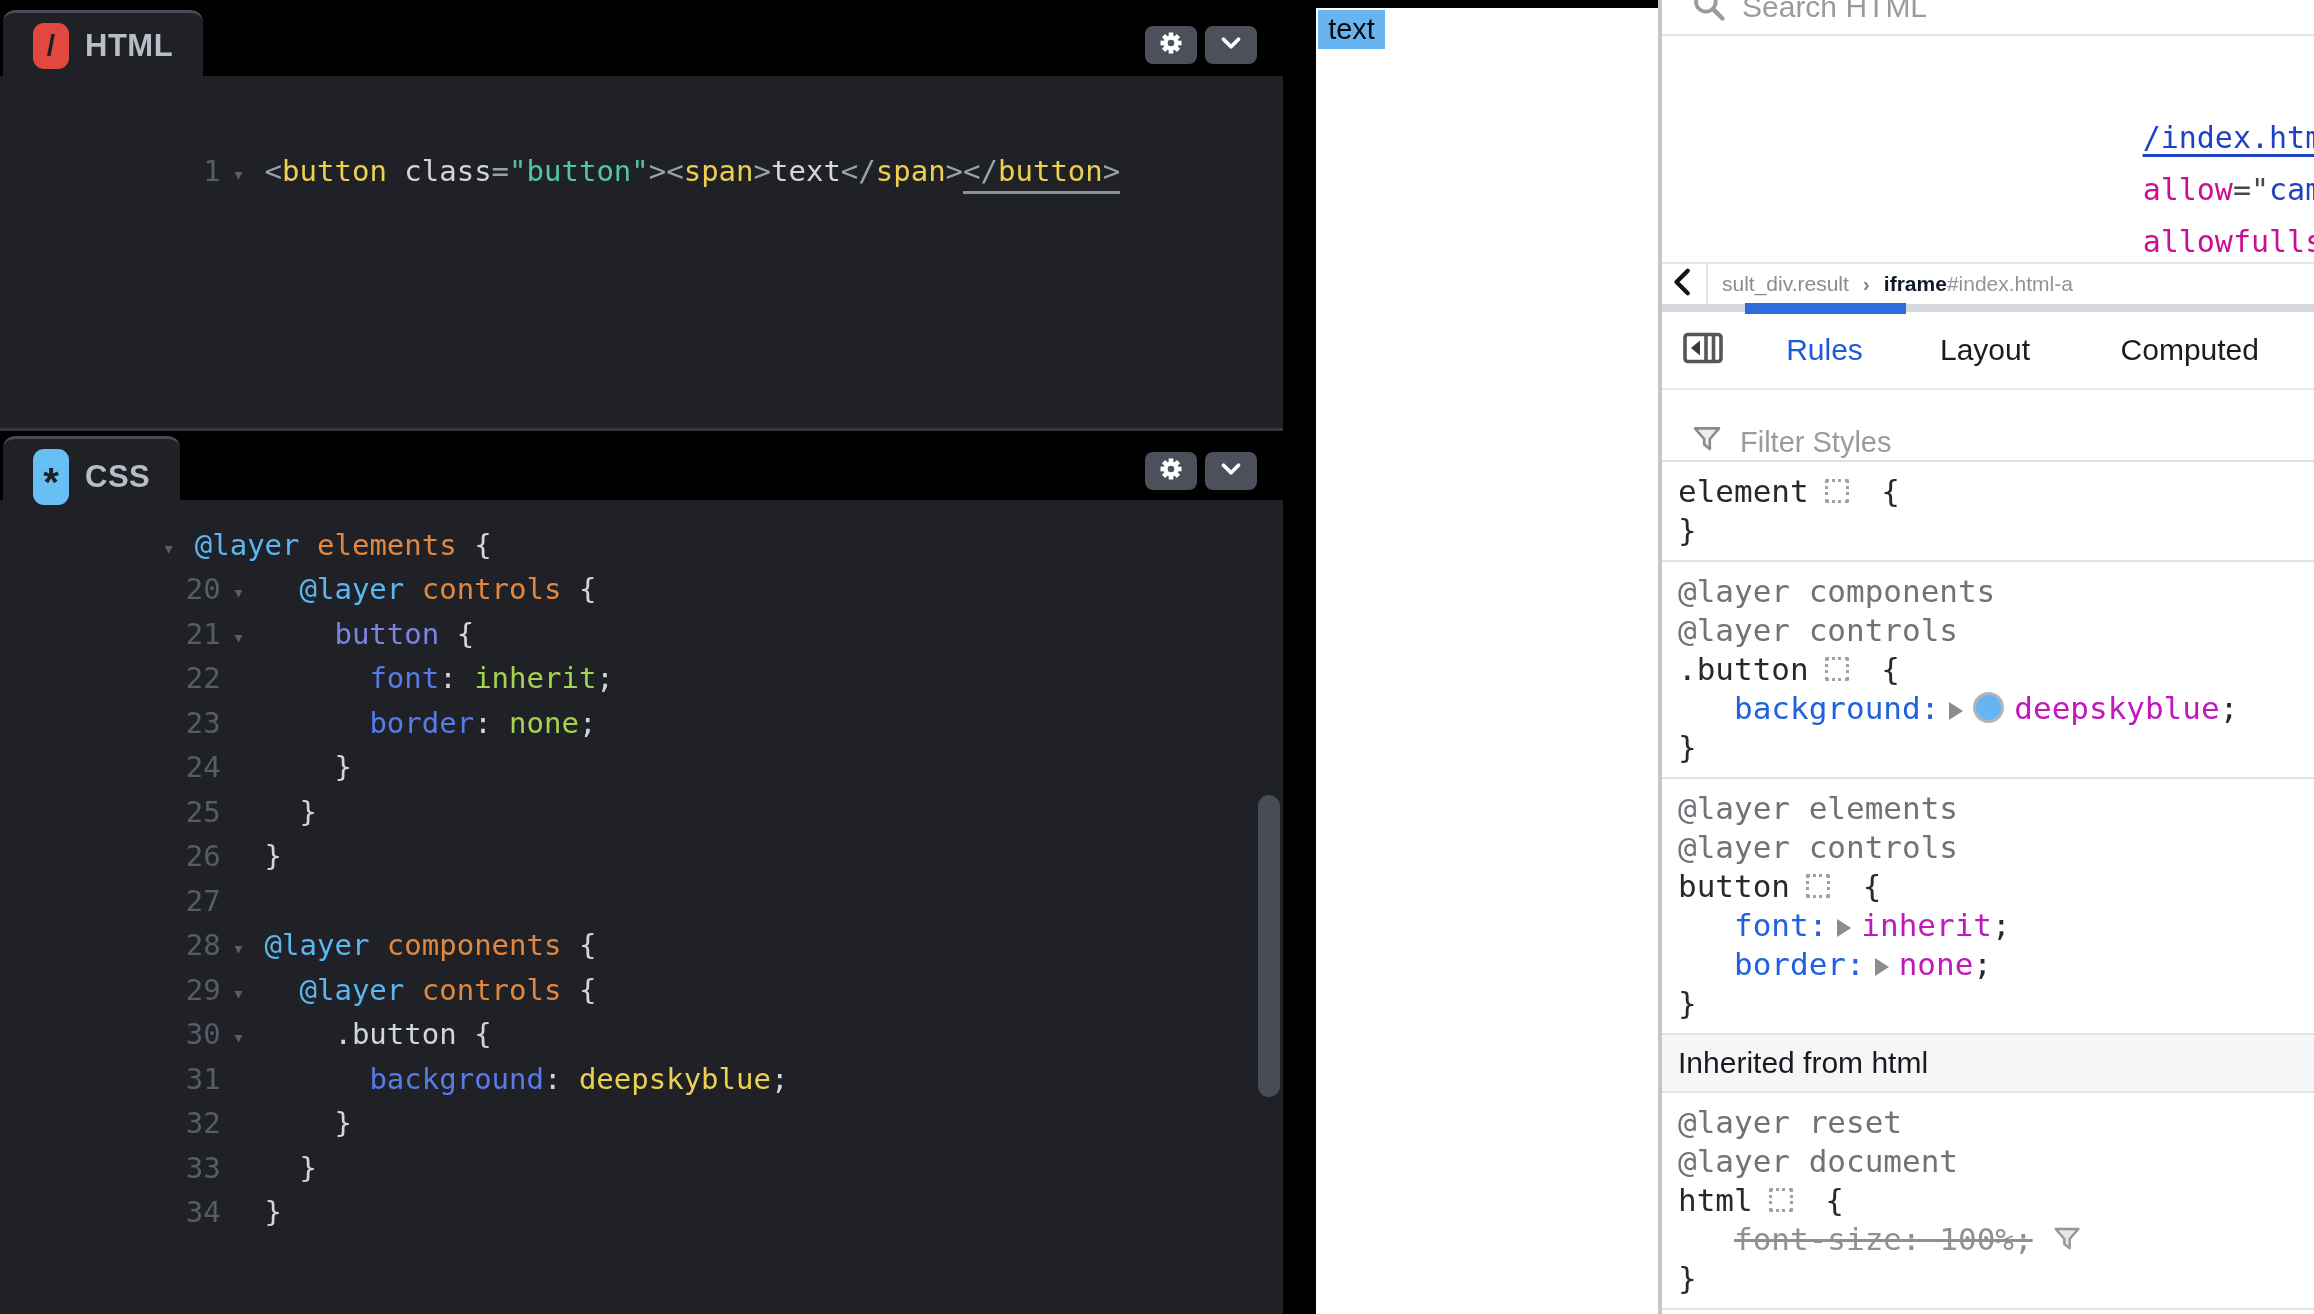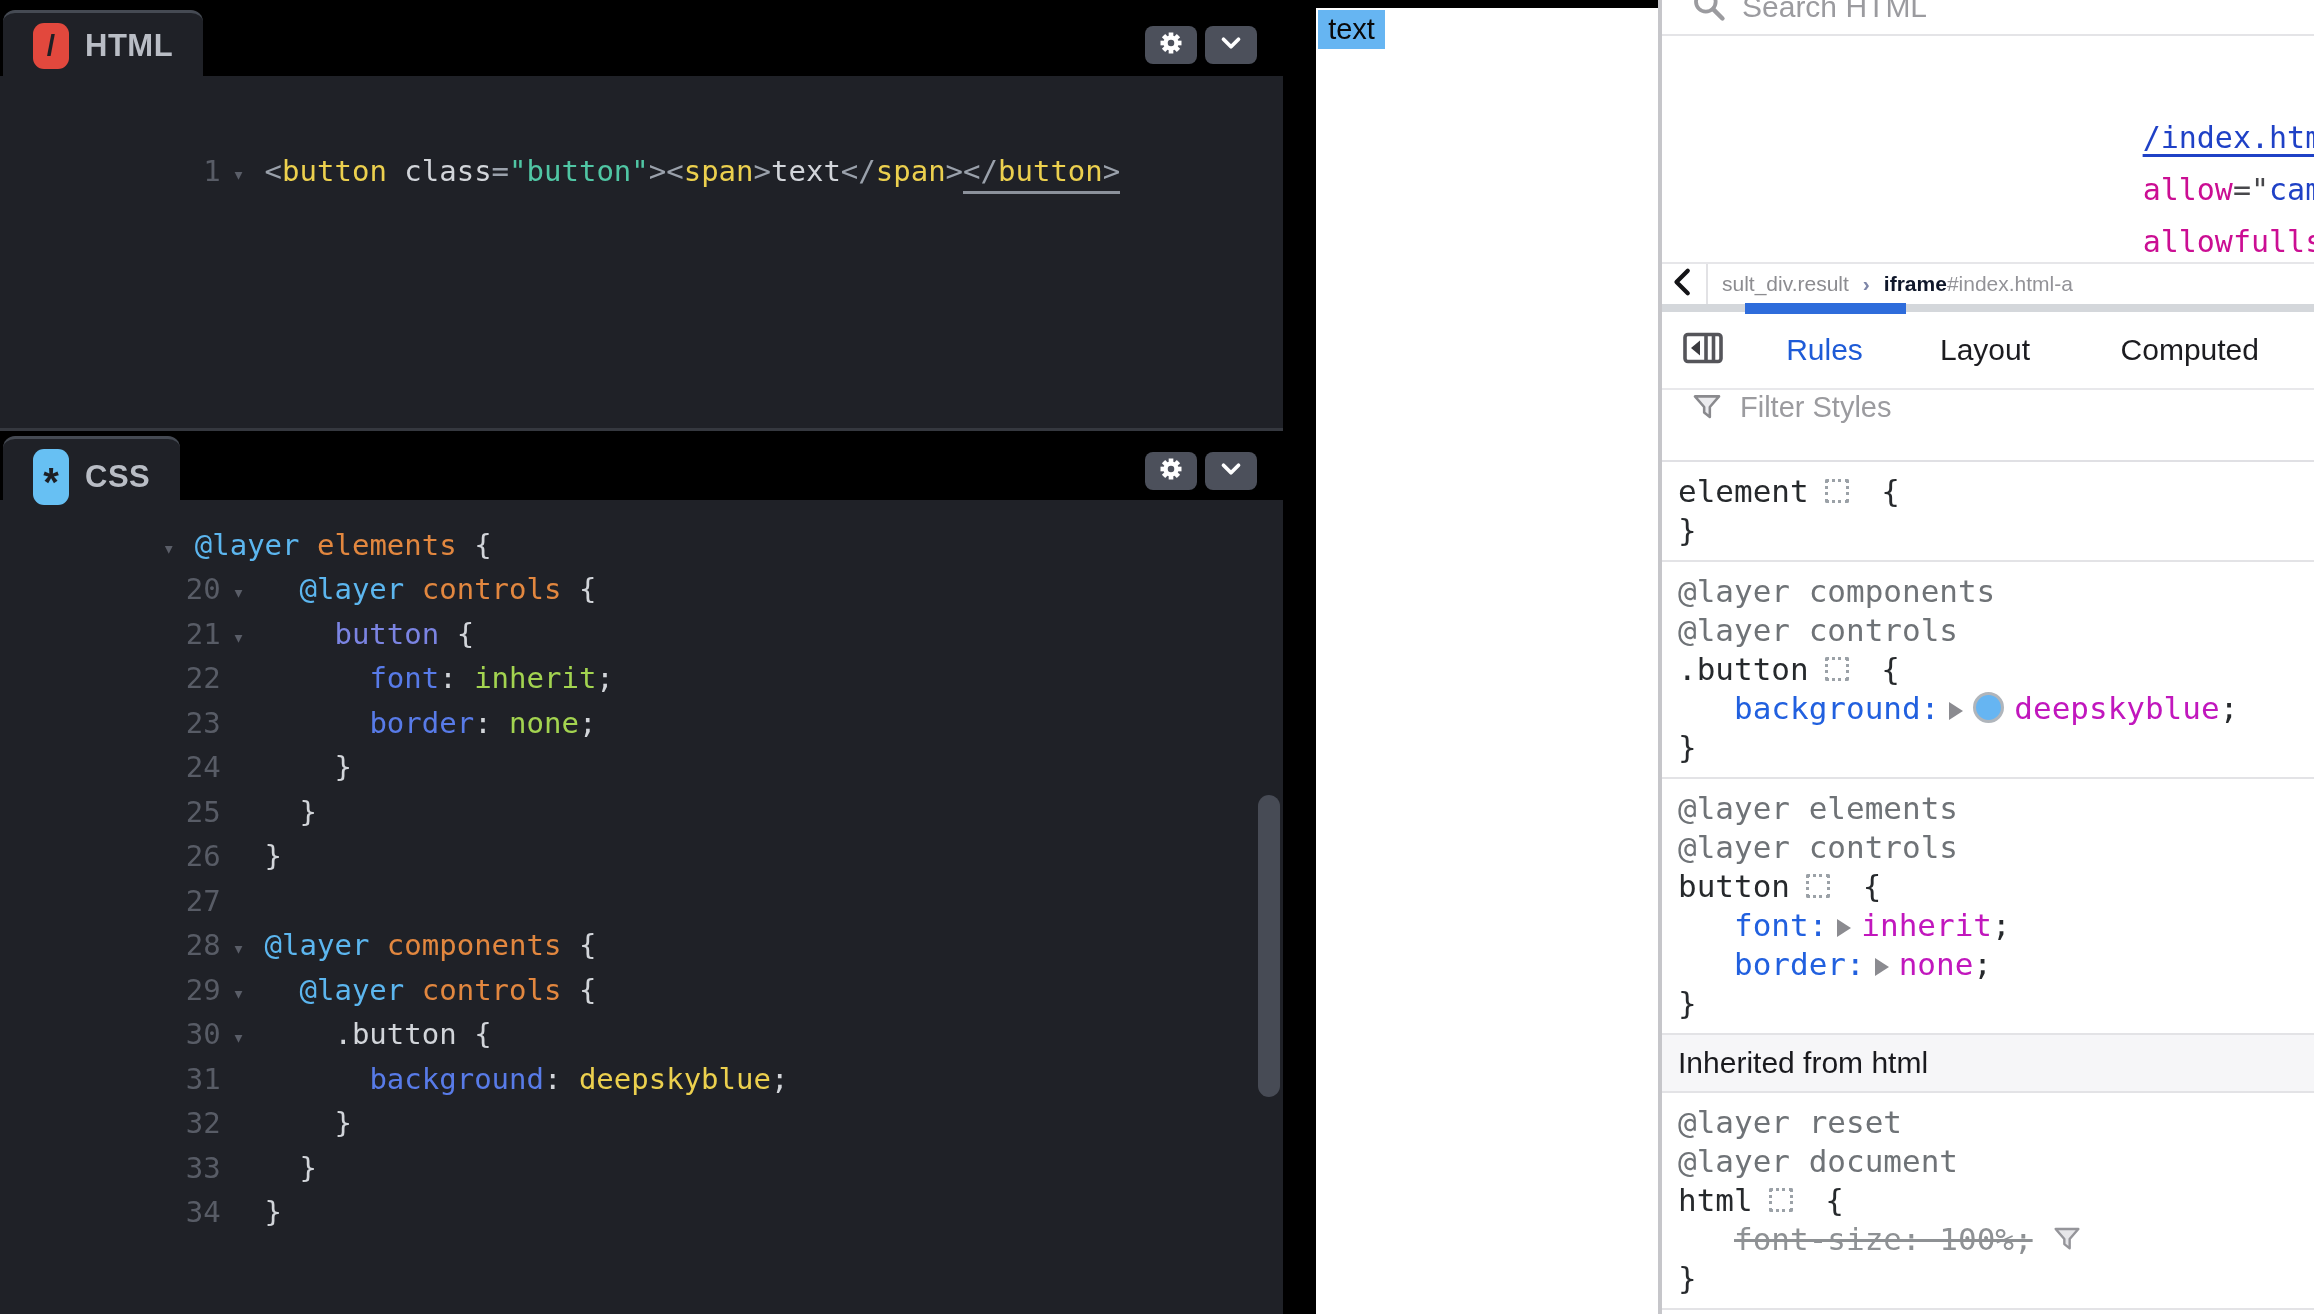--- a/index.html
+++ b/index.html
@@ -73,21 +73,21 @@
   #splitter{height:8px;background:#d4d7db;position:relative;}
   #active-tab-indicator{position:absolute;left:83px;top:-1px;width:161px;height:11px;background:#2e6cdb;}
 
   #sidebar-tabs{height:76px;border-bottom:2px solid #e8e8eb;display:flex;align-items:center;}
   #tab-toggle{width:83px;display:flex;align-items:center;justify-content:center;}
   .sb-tab{text-align:center;font-size:30px;}
   #tab-rules{width:161px;color:#1e5bd7;}
   #tab-layout{width:162px;color:#1c1c20;}
   #tab-computed{width:250px;color:#1c1c20;}
 
-  #filter-row{height:70px;border-bottom:2px solid #e0e0e4;display:flex;align-items:flex-start;gap:14px;padding-left:28px;}
+  #filter-row{height:70px;border-bottom:2px solid #e0e0e4;display:flex;align-items:flex-end;gap:14px;padding-left:28px;}
   #filter-input{border:none;outline:none;font-size:29px;flex:1;color:#1c1c20;font-family:"Liberation Sans",sans-serif;}
   #filter-input::placeholder{color:#9b9b9f;}
 
   .rsec{border-bottom:2px solid #e3e3e6;padding:10px 0;}
   .rline{min-height:39px;line-height:39px;padding-left:16px;white-space:pre;
       font-family:"DejaVu Sans Mono",monospace;font-size:31px;}
   .tk-rsel{color:#26292c;} .tk-rlayer{color:#6f7377;} .tk-rprop{color:#2160df;} .tk-rval{color:#c117bd;}
   .tk-struck{color:#8e9194;text-decoration:line-through;text-decoration-thickness:3px;}
 
   #inherited-band{height:56px;background:#f6f6f8;border-bottom:2px solid #e3e3e6;

